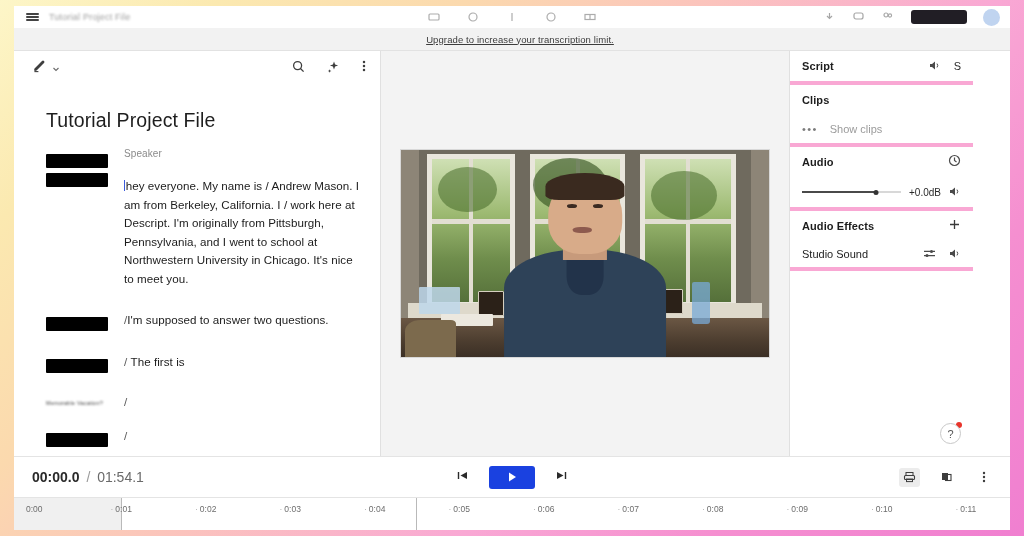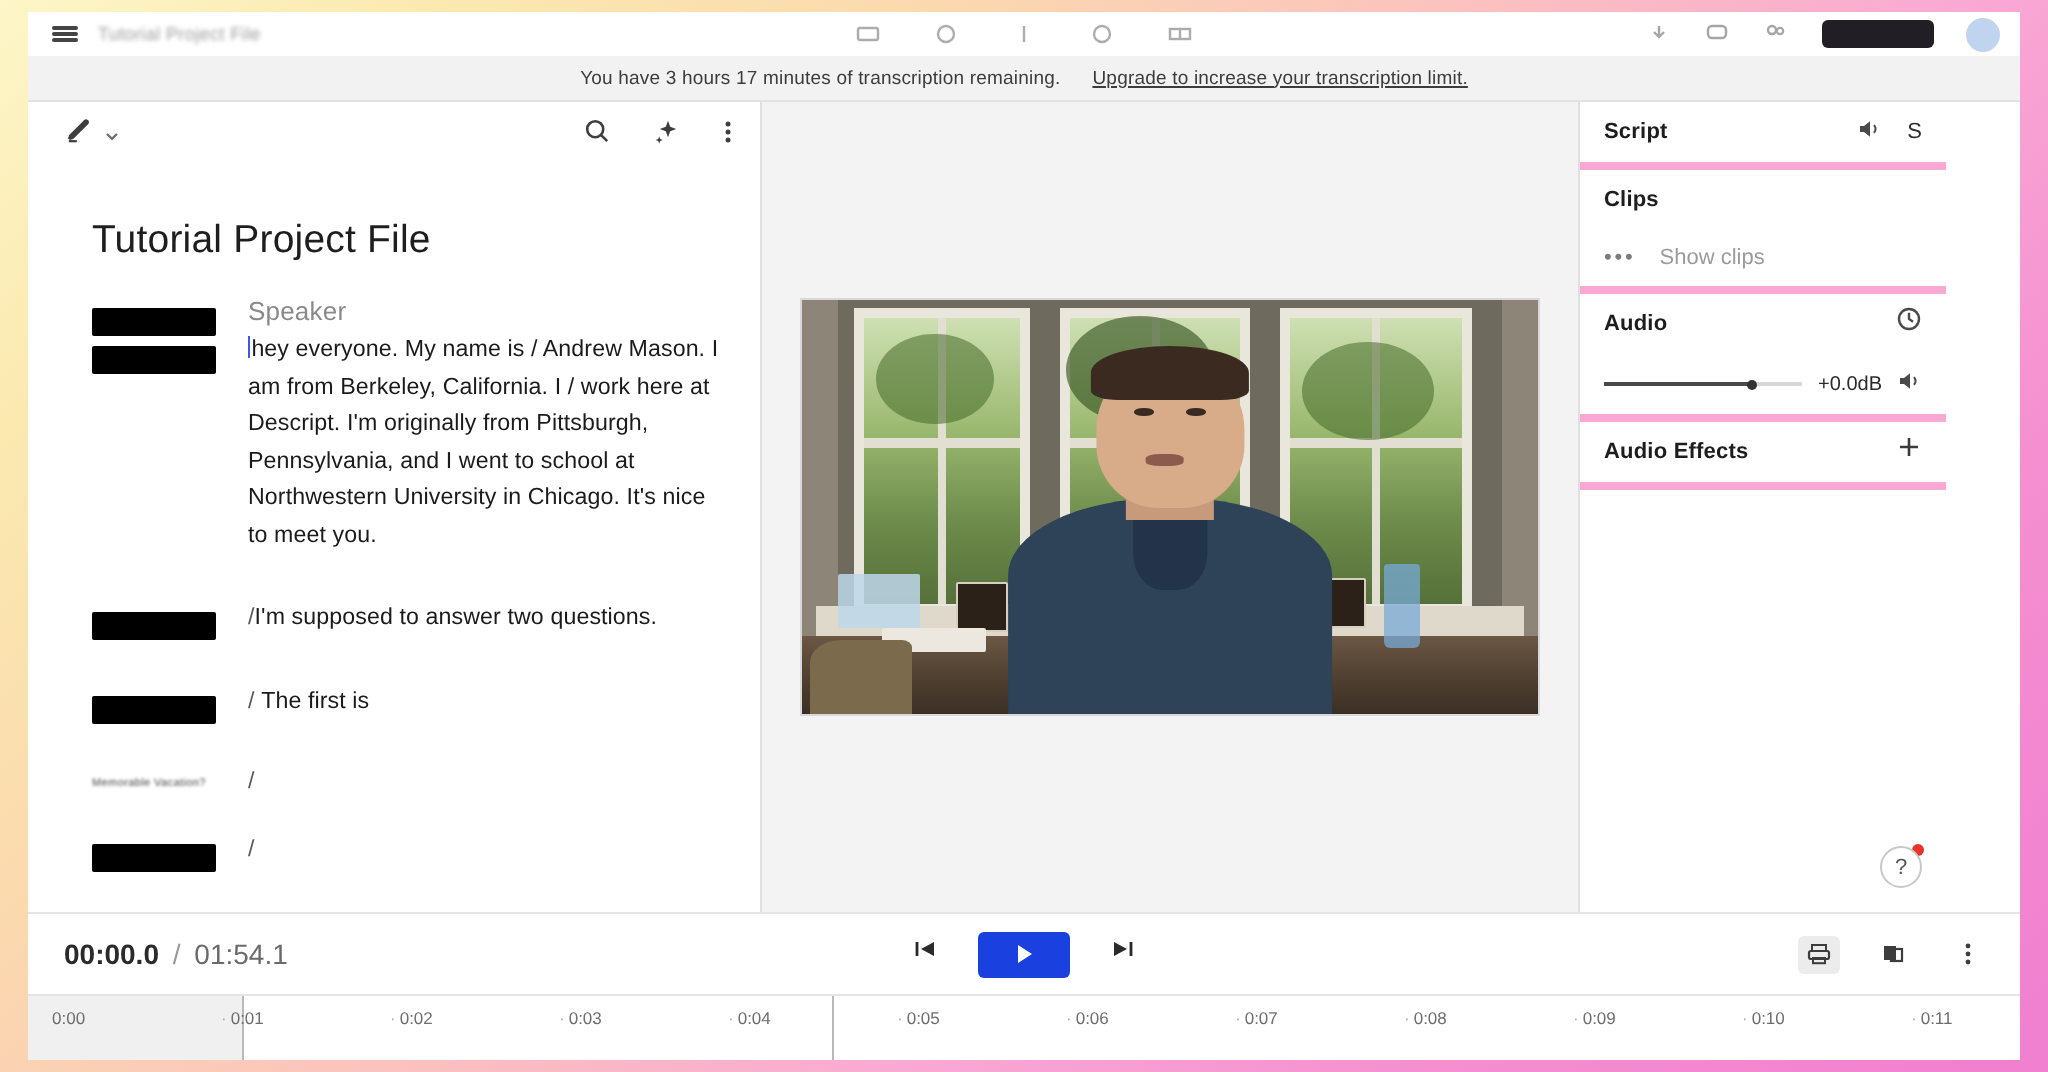--- a/index.html
+++ b/index.html
@@ -104,21 +104,21 @@
     margin-top: 16px;
   }
   .para .gutter { width: 78px; flex: 0 0 78px; padding-top: 6px; }
   .redact { background: #000; height: 14px; border-radius: 1px; }
   .redact.r2 { margin-top: 5px; }
   .blur-label {
     font-size: 5.5px; color: #444; line-height: 1.5;
     filter: blur(0.9px); letter-spacing: .2px;
   }
   .para .body { flex: 1; }
-  .speaker-tag { font-size: 13px; color: #8a8a8a; margin-bottom: 3px; letter-spacing: .1px; }
+  .speaker-tag { font-size: 10px; color: #8a8a8a; margin-bottom: 18px; letter-spacing: .1px; }
   .line {
     font-size: 11.6px; line-height: 18.6px; color: #1b1b1b;
     letter-spacing: .05px;
   }
   .slash { color: #5a5a5a; }
   .caret { display: inline-block; width: 1.2px; height: 11px;
     background: #3b5bdb; vertical-align: -1px; margin-right: .5px; }
 
   
   .preview-pane {
@@ -346,21 +346,20 @@
               <circle cx="4" cy="4" r="2" fill="none" stroke="#333" stroke-width="1.2"></circle>
               <circle cx="8" cy="4.5" r="1.6" fill="none" stroke="#333" stroke-width="1.1"></circle>
             </svg>
           </span>
       <span class="share-btn"></span>
       <span class="avatar"></span>
     </div>
   </div>
 
   <div class="banner">
-    <span>You have 3 hours 17 minutes of transcription remaining.</span>
     <a href="#">Upgrade to increase your transcription limit.</a>
   </div>
 
   <div class="main">
 
     <div class="script-pane">
       <div class="script-toolbar">
         <div class="st-left">
           <span><svg width="15" height="15" viewBox="0 0 15 15">
                   <path d="M3 12l1.6-.5L12 4.1a1.4 1.4 0 0 0-2-2L2.6 9.5 2 11.2z" fill="#3e3e3e"></path>
@@ -515,20 +514,34 @@
         </div>
       </div>
 
       <div class="sect">
         <div class="sect-row">
           <span class="sect-title">Audio Effects</span>
           <span><svg width="13" height="13" viewBox="0 0 13 13">
                   <path d="M6.5 2v9M2 6.5h9" stroke="#3a3a3a" stroke-width="1.3"></path>
                 </svg></span>
         </div>
+        <div class="eff-row">
+          <span class="eff-name">Studio Sound</span>
+          <span class="sect-ico">
+            <span><svg width="13" height="11" viewBox="0 0 13 11">
+                    <path d="M1 3.4h11M1 7.6h11" stroke="#4a4a4a" stroke-width="1.1"></path>
+                    <circle cx="8.5" cy="3.4" r="1.5" fill="#4a4a4a"></circle>
+                    <circle cx="4" cy="7.6" r="1.5" fill="#4a4a4a"></circle>
+                  </svg></span>
+            <span><svg width="12" height="11" viewBox="0 0 12 11">
+                    <path d="M1 4h2l3-2.4v7.8L3 7H1z" fill="#4a4a4a"></path>
+                    <path d="M8 3.6a3 3 0 0 1 0 3.8" stroke="#4a4a4a" stroke-width="1" fill="none"></path>
+                  </svg></span>
+          </span>
+        </div>
       </div>
 
       <span class="help-dot"></span>
       <span class="help-btn">?</span>
     </div>
   </div>
 
   <div class="transport">
     <div class="timecode">
       <span class="cur">00:00.0</span>

